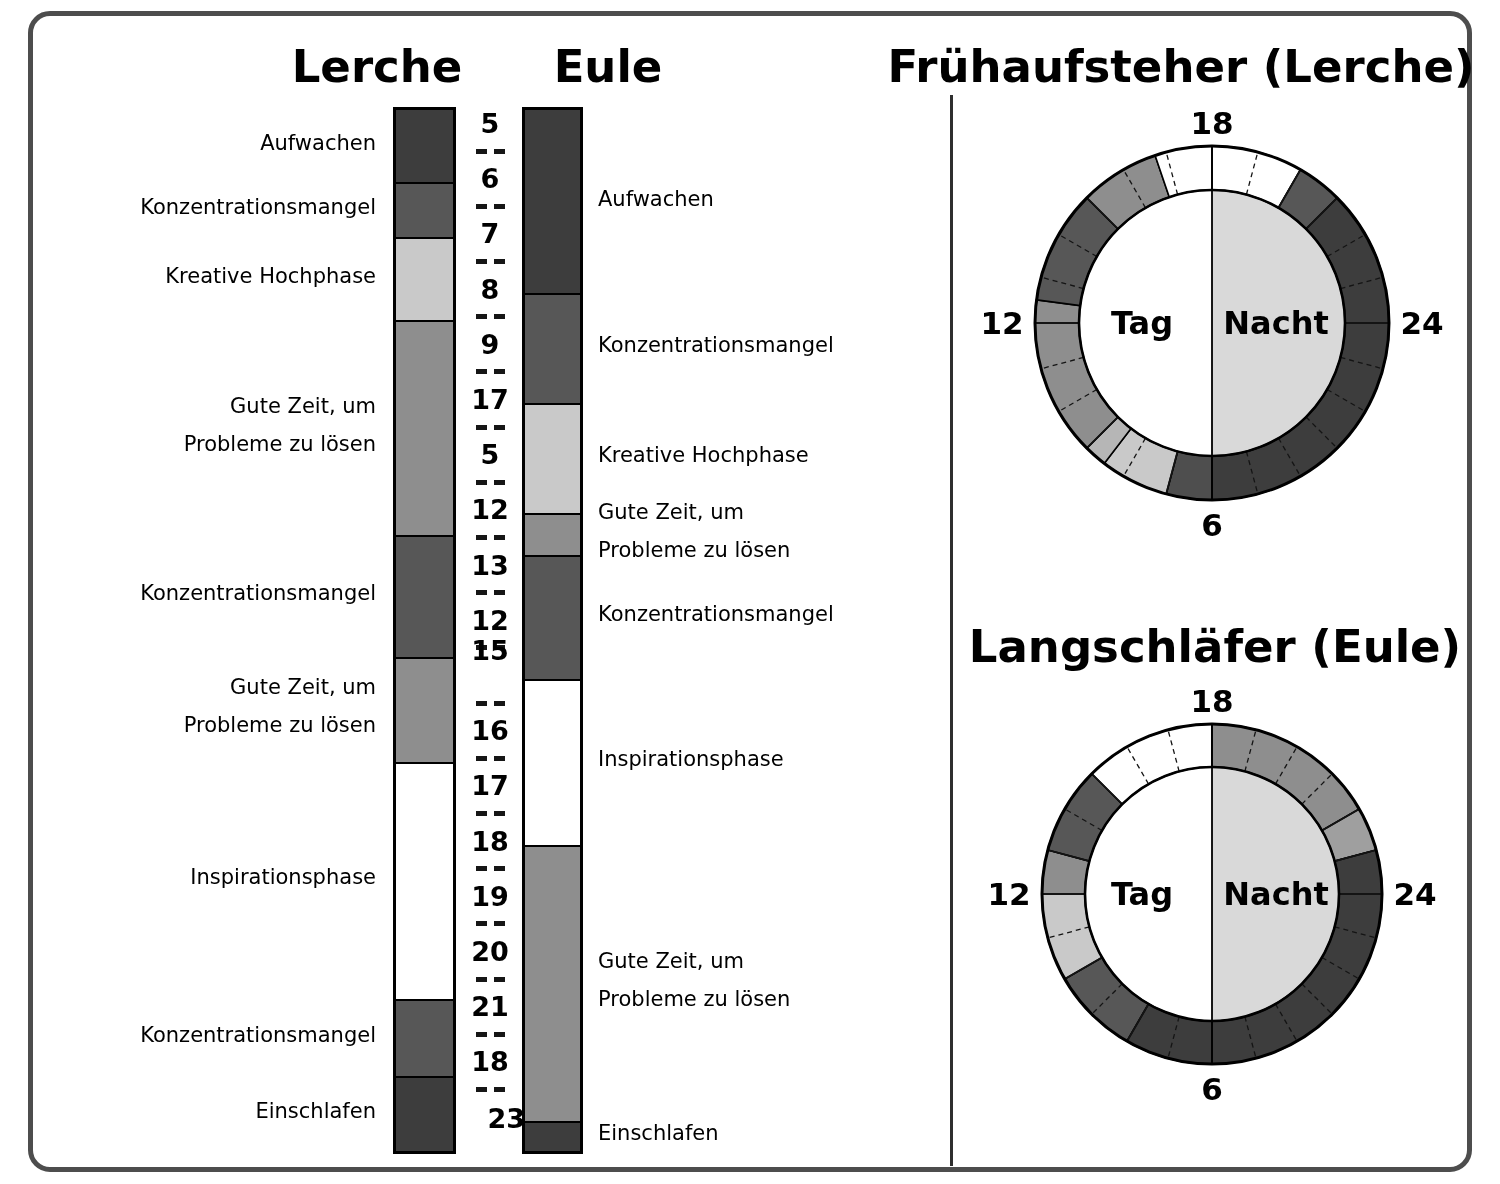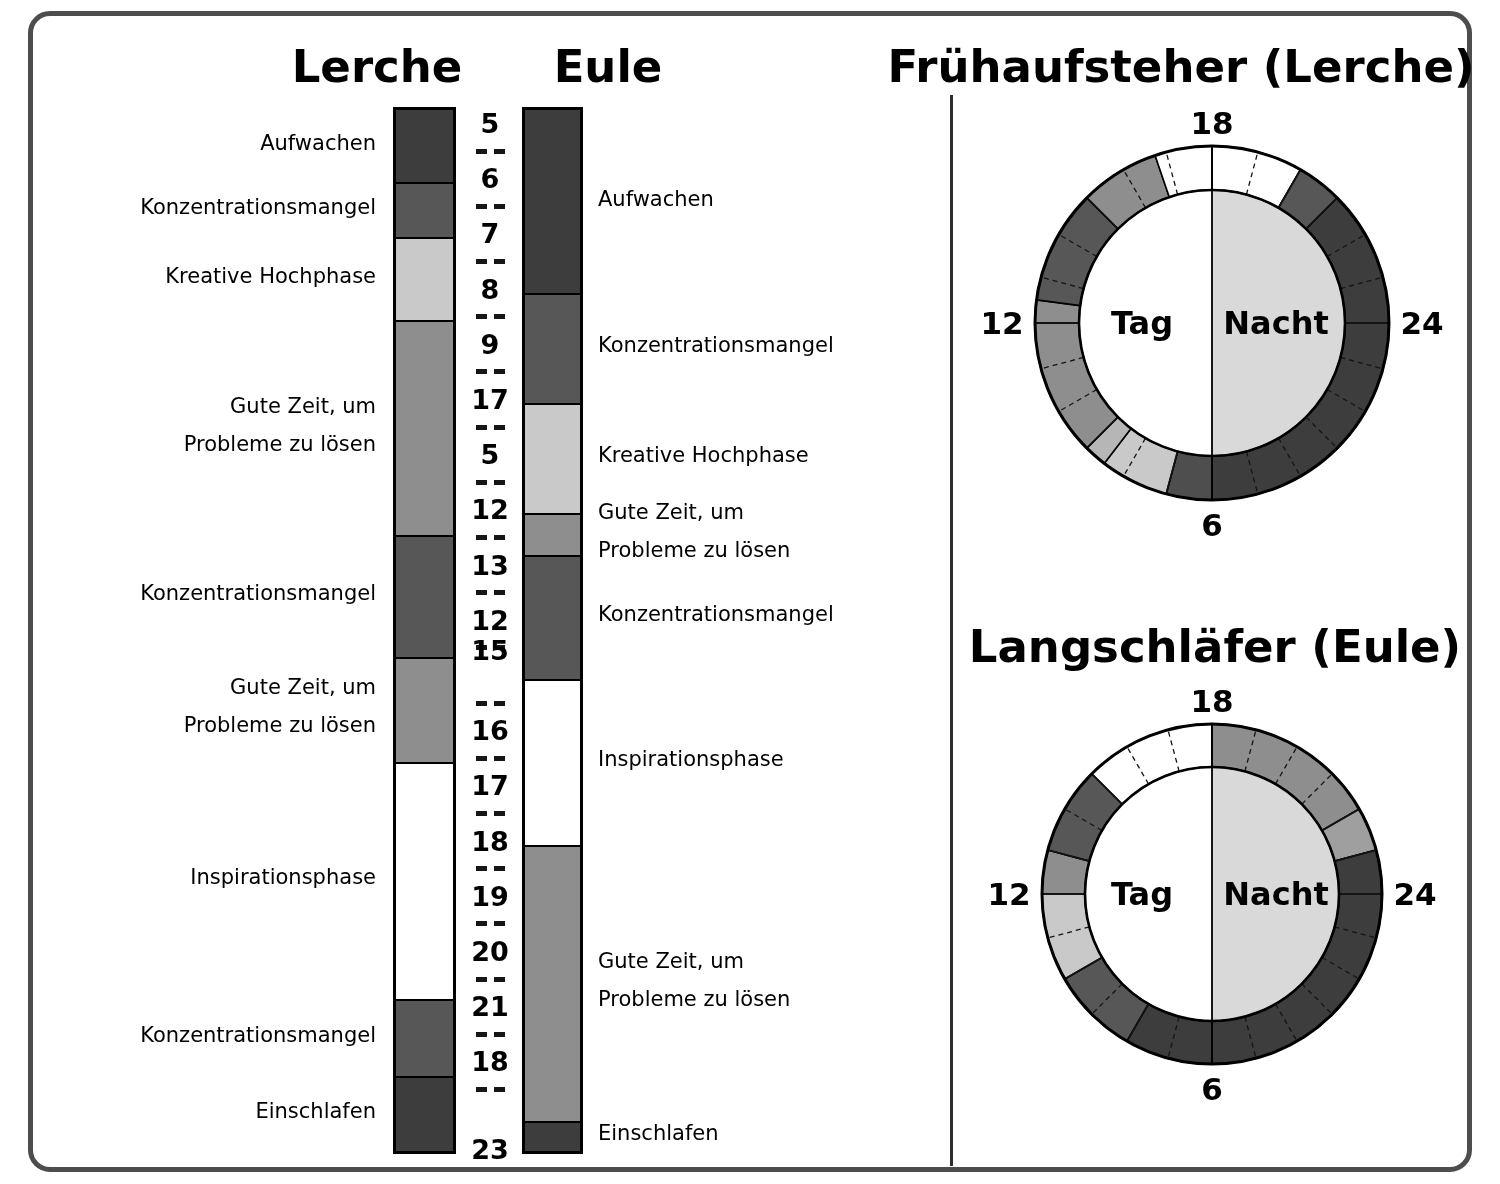--- a/index.html
+++ b/index.html
@@ -198,21 +198,21 @@
     <div class="hour-num" style="top: 988.2px;">21</div>
     <div class="half-tick" style="top: 1031.8px;">
       <span></span>
       <span></span>
     </div>
     <div class="hour-num" style="top: 1043.4px;">18</div>
     <div class="half-tick" style="top: 1087px;">
       <span></span>
       <span></span>
     </div>
-    <div class="hour-num" style="top: 1131px;">23</div>
+    <div class="hour-num" style="top: 1100px; text-align: right;">23</div>
   </div>
 
 <svg id="clock1" width="474" height="474" style="left:975px;top:86px;">
     <path d="M 237 104 A 133 133 0 0 1 236.99999999999997 370 Z" fill="#d9d9d9"></path>
     <path d="M 237 104 A 133 133 0 0 0 236.99999999999997 370 Z" fill="#ffffff"></path>
     <path d="M 236.99999999999997 414 A 177 177 0 0 1 191.1890290168538 407.96887125316505 L 202.5770670013647 365.46813489644603 A 133 133 0 0 0 236.99999999999997 370 Z" fill="#4e4e4e" stroke="#000" stroke-width="1.6"></path>
     <path d="M 191.1890290168538 407.96887125316505 A 177 177 0 0 1 129.2492270654564 377.4235412315486 L 156.0347299418401 342.5159942587343 A 133 133 0 0 0 202.5770670013647 365.46813489644603 Z" fill="#c9c9c9" stroke="#000" stroke-width="1.6"></path>
     <path d="M 129.2492270654564 377.4235412315486 A 177 177 0 0 1 111.84209972998109 362.1579002700189 L 142.95479810218916 331.0452018978108 A 133 133 0 0 0 156.0347299418401 342.5159942587343 Z" fill="#b6b6b6" stroke="#000" stroke-width="1.6"></path>
     <path d="M 111.84209972998109 362.1579002700189 A 177 177 0 0 1 61.51425953683557 213.89686397705086 L 105.1378334372832 219.64001643473313 A 133 133 0 0 0 142.95479810218916 331.0452018978108 Z" fill="#8e8e8e" stroke="#000" stroke-width="1.6"></path>
     <path d="M 61.51425953683557 213.89686397705086 A 177 177 0 0 1 111.8420997299811 111.84209972998109 L 142.9547981021892 142.95479810218916 A 133 133 0 0 0 105.1378334372832 219.64001643473313 Z" fill="#575757" stroke="#000" stroke-width="1.6"></path>

